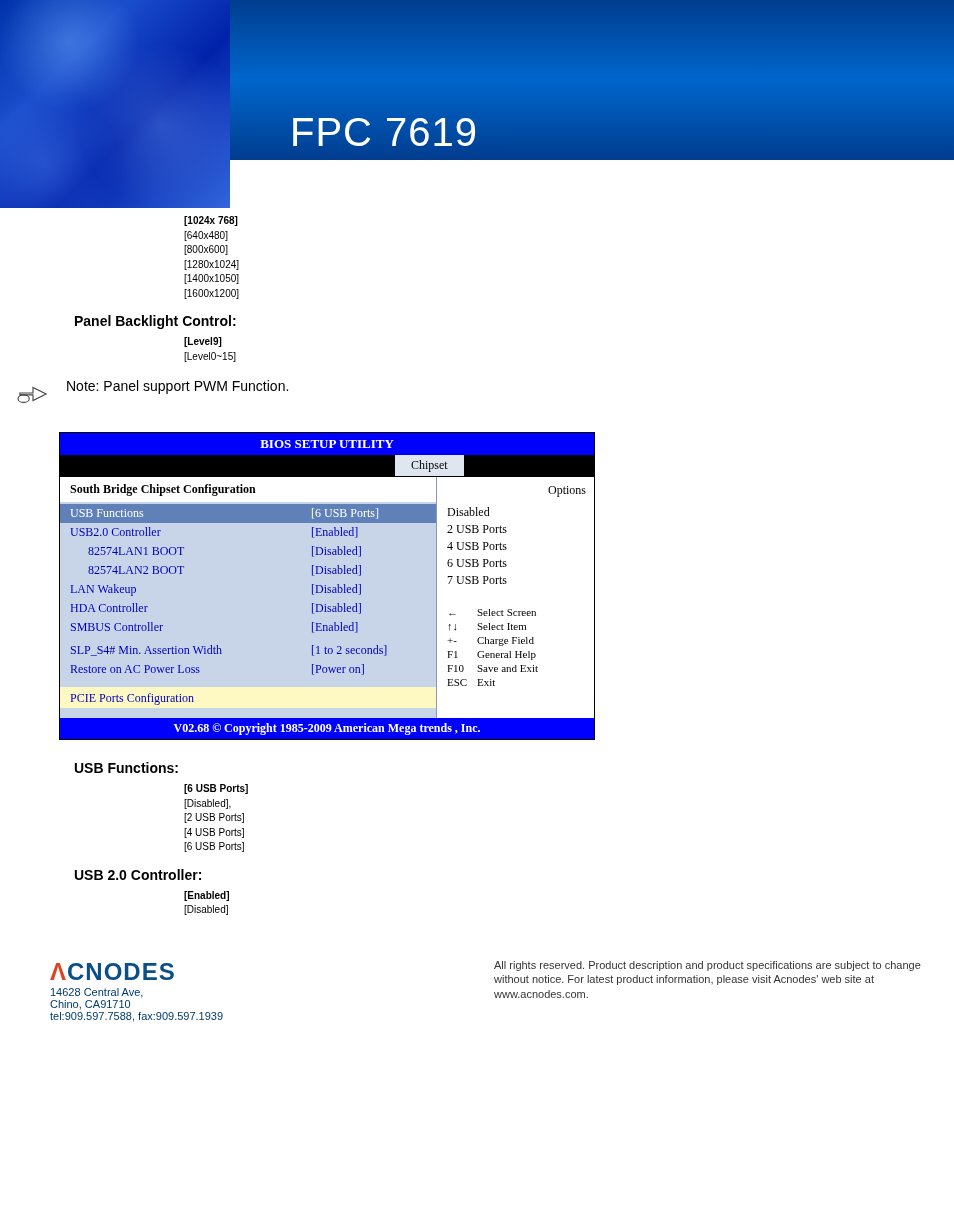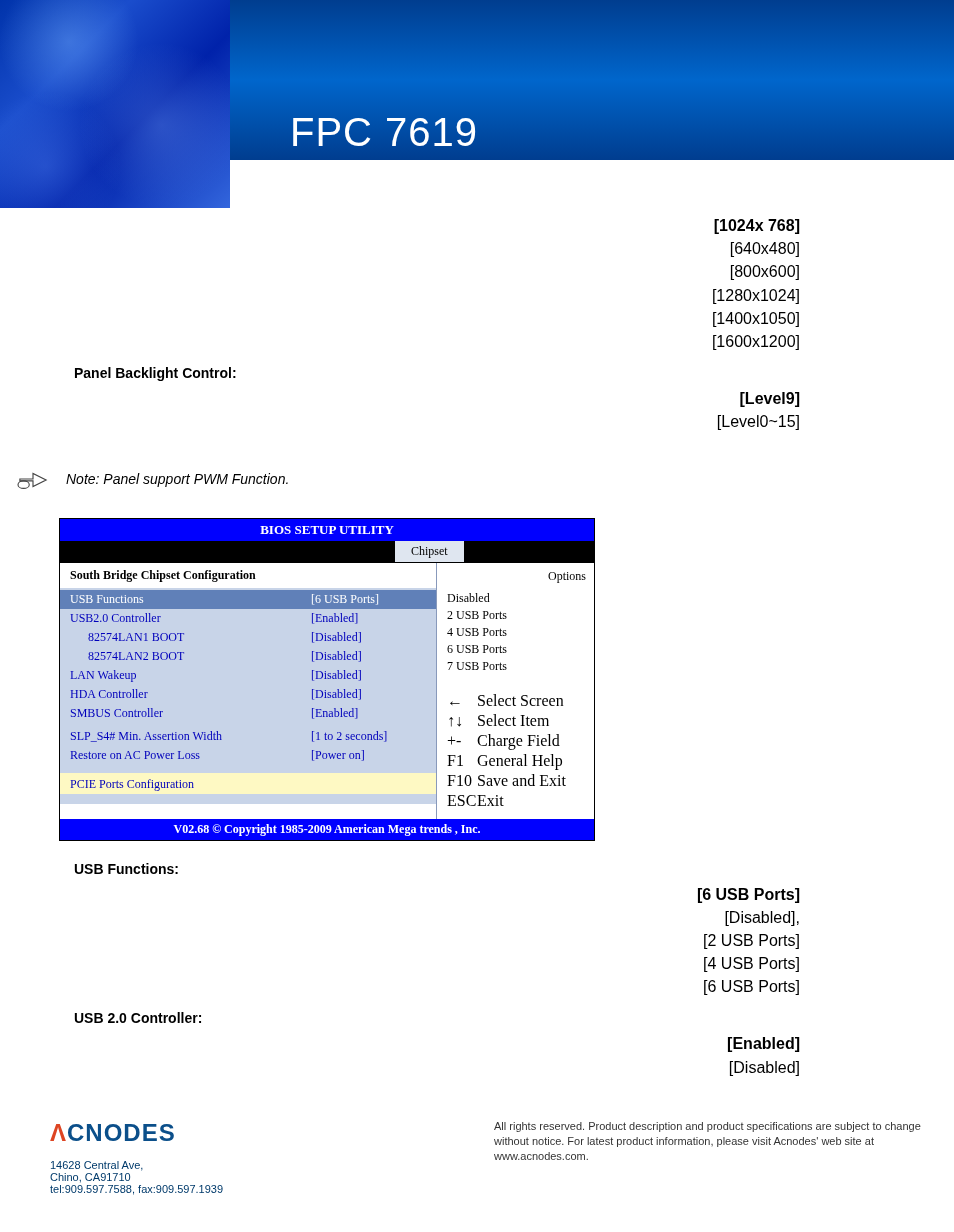--- a/index.html
+++ b/index.html
@@ -8,24 +8,24 @@
   .banner { display: flex; height: 160px; background: linear-gradient(to bottom, #003d8f 0%, #0066cc 50%, #003d8f 100%); }
   .banner-image { width: 230px; height: 208px; background: linear-gradient(135deg, #0033aa 0%, #1a4dcc 30%, #0022aa 60%, #3366dd 100%); position: relative; overflow: hidden; }
   .banner-image::before { content: ""; position: absolute; inset: 0; background: radial-gradient(circle at 30% 20%, rgba(120,180,255,0.4) 0%, transparent 30%), radial-gradient(circle at 70% 60%, rgba(80,120,220,0.5) 0%, transparent 40%), radial-gradient(circle at 20% 80%, rgba(100,150,255,0.3) 0%, transparent 30%); }
   .banner-text { flex: 1; padding: 110px 0 0 60px; color: #fff; }
   .banner-title { font-size: 40px; font-weight: normal; letter-spacing: 1px; margin-bottom: 6px; }
   .banner-subtitle { font-size: 18px; font-weight: normal; letter-spacing: 0.5px; }
   
   .content { padding: 20px 0 0 74px; width: 800px; }
   .section-label { font-weight: bold; font-size: 14px; margin: 12px 0 6px 0; }
   .option-list { margin-left: 110px; }
-  .option-item { font-size: 16px; line-height: 1.45; text-align: right; }
+  .option-item { font-size: 10px; line-height: 1.45; }
   .option-item.selected { font-weight: bold; }
   
-  .note-row { display: flex; align-items: center; margin: 30px 0 24px -60px; font-style: italic; }
+  .note-row { display: flex; align-items: flex-start; margin: 14px 0 24px -60px; }
   .note-icon { width: 38px; height: 30px; margin-right: 14px; }
   .note-text { font-size: 14px; }
   
   .bios-box { width: 536px; margin: 10px 0 20px -15px; border: 1px solid #000; background: #fff; font-size: 12px; font-family: Liberation Serif, serif; }
   .bios-title { background: #0000ff; color: #fff; text-align: center; font-weight: bold; padding: 3px 0; font-size: 13px; }
   .bios-tabrow { background: #000000; height: 22px; position: relative; }
   .bios-tab { position: absolute; left: 335px; top: 0; background: #dfe6f0; color: #000; padding: 3px 16px; font-size: 12px; }
   .bios-body { display: flex; }
   .bios-left { flex: 1; }
   .bios-right { width: 158px; border-left: 1px solid #8899bb; padding: 4px 8px 8px 8px; background: #fff; }
@@ -33,27 +33,27 @@
   .bios-list { background: #c8d4e8; padding: 2px 0 8px 0; }
   .bios-list table { width: 100%; border-collapse: collapse; }
   .bios-list td { padding: 2px 10px; font-size: 12px; color: #0000bb; }
   .bios-list td.val { color: #0000bb; }
   .bios-list tr.hl td { color: #fff; background: #6080b8; }
   .bios-list td.indent { padding-left: 28px; }
   .bios-link { color: #0000bb; padding: 4px 10px 2px 10px; background: #fef9c3; font-size: 12px; }
   .bios-right-title { text-align: right; padding: 2px 0 6px 0; font-size: 12px; }
   .bios-opt { font-size: 12px; padding: 1px 2px; }
   .bios-nav { margin-top: 16px; }
-  .bios-nav div { font-size: 16px; padding: 1px 2px; }
+  .bios-nav div { font-size: 11px; padding: 1px 2px; }
   .bios-nav-key { display: inline-block; width: 30px; }
   .bios-footer { background: #0000ff; color: #fff; text-align: center; font-weight: bold; padding: 3px 0; font-size: 12px; }
   
   .footer { display: flex; justify-content: space-between; padding: 20px 30px 20px 50px; margin-top: 20px; }
   .footer-left { font-size: 11px; color: #003a6b; }
-  .footer-logo { font-size: 24px; font-weight: bold; letter-spacing: 1px; color: #0b4f8a; margin-bottom: 12px; }
+  .footer-logo { font-size: 24px; font-weight: bold; letter-spacing: 1px; color: #0b4f8a; margin-bottom: 0; }
   .footer-logo .caret { color: #d42; }
   .footer-right { font-size: 11px; color: #333; width: 430px; line-height: 1.35; }
 </style>
 </head>
 <body>
 
 <div class="banner">
   <div class="banner-image"></div>
   <div class="banner-text">
     <div class="banner-title">FPC 7619</div>

